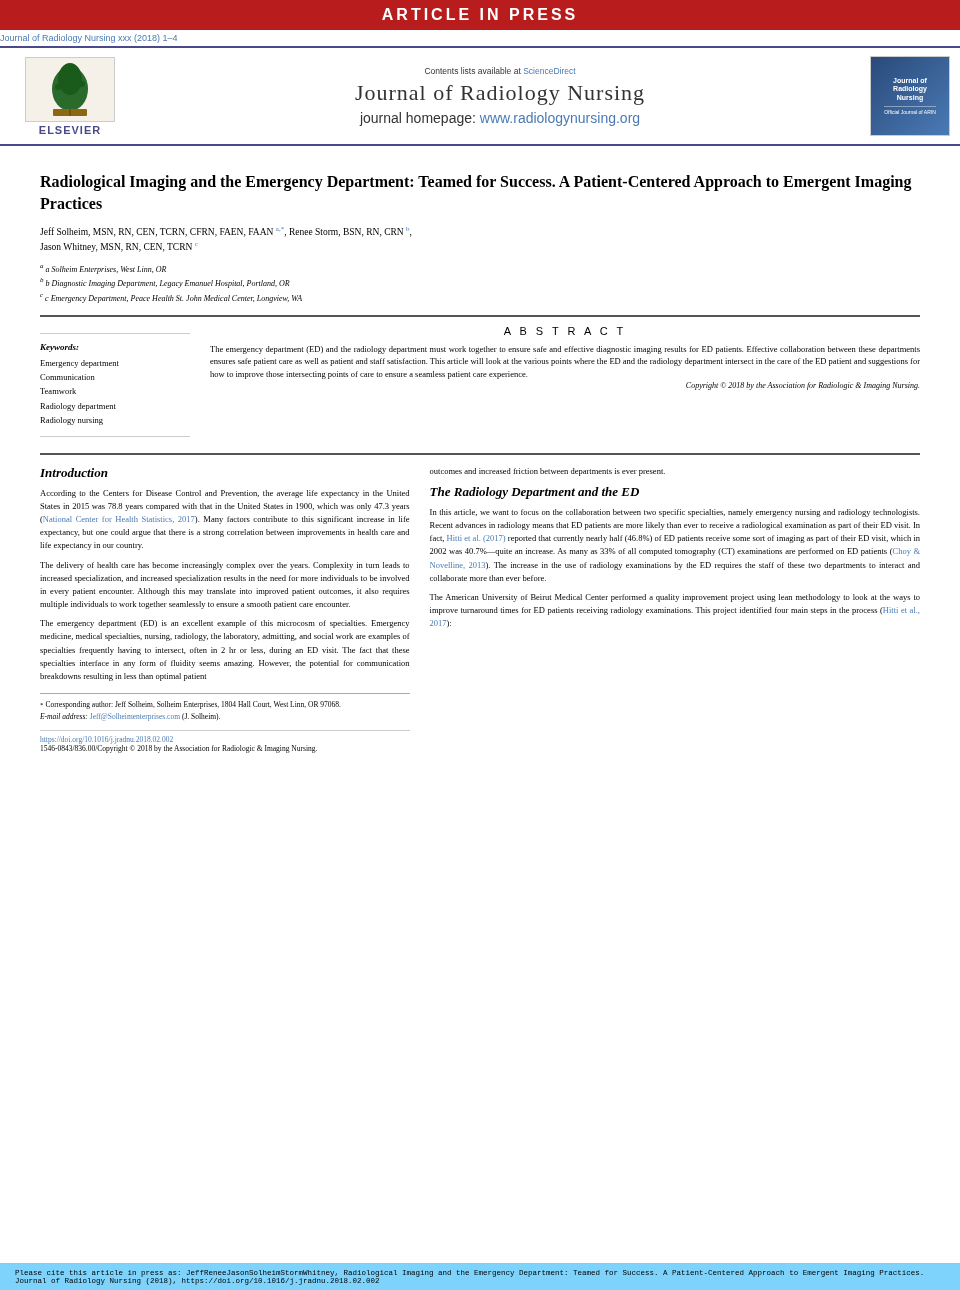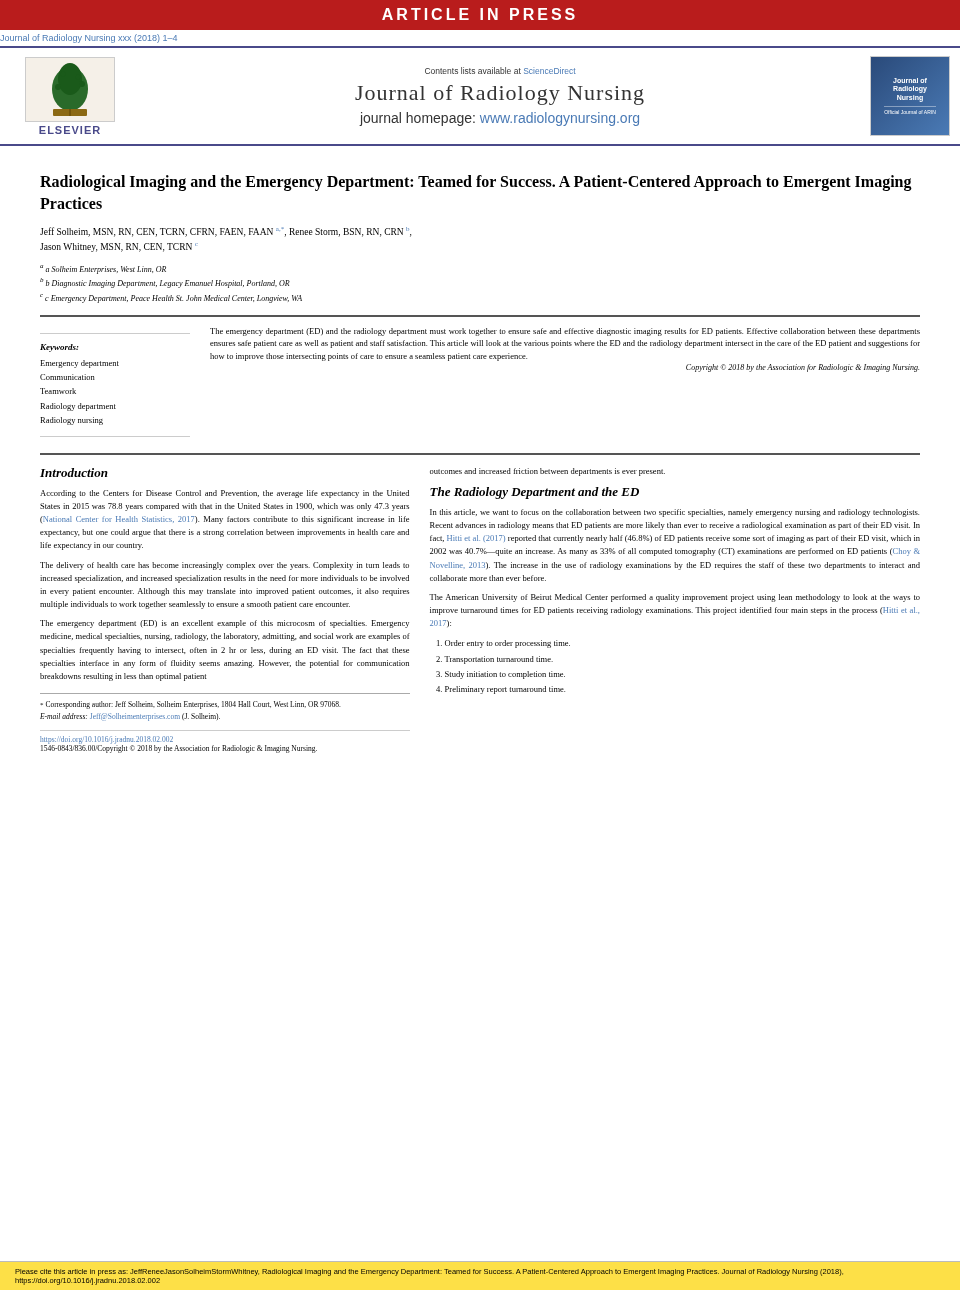--- a/index.html
+++ b/index.html
@@ -294,26 +294,26 @@
       line-height: 1.8;
       color: #000;
     }
 
     
     .citation-bar {
       position: fixed;
       bottom: 0;
       left: 0;
       width: 960px;
-      background: #fde047;
+      background: #7dd3fc;
       border-top: 1px solid #bbb;
       padding: 5px 15px;
       font-size: 7.5px;
       color: #000;
-      font-family: Liberation Sans, sans-serif;
+      font-family: Liberation Mono, monospace;
     }
   </style>
 </head>
 <body>
 
 <div class="article-in-press-banner">
   <span>ARTICLE IN PRESS</span>
 </div>
 
 <div class="journal-line">
@@ -387,20 +387,21 @@
         <div>Emergency department</div>
         <div>Communication</div>
         <div>Teamwork</div>
         <div>Radiology department</div>
         <div>Radiology nursing</div>
       </div>
       <hr class="divider">
     </div>
 
     <div class="abstract-col">
+      <div class="abstract-title">A B S T R A C T</div>
       <div class="abstract-text">The emergency department (ED) and the radiology department must work together to ensure safe and effective diagnostic imaging results for ED patients. Effective collaboration between these departments ensures safe patient care as well as patient and staff satisfaction. This article will look at the various points where the ED and the radiology department intersect in the care of the ED patient and suggestions for how to improve those intersecting points of care to ensure a seamless patient care experience.</div>
       <div class="abstract-copyright">Copyright © 2018 by the Association for Radiologic &amp; Imaging Nursing.</div>
     </div>
   </div>
 
   <hr class="divider-thick">
 
   <div class="body-columns">
 
     <div class="col-left">
@@ -441,26 +442,20 @@
       <div class="section-heading">The Radiology Department and the ED</div>
 
       <div class="body-text">
         In this article, we want to focus on the collaboration between two specific specialties, namely emergency nursing and radiology technologists. Recent advances in radiology means that ED patients are more likely than ever to receive a radiological examination as part of their ED visit. In fact, <span class="ref-link">Hitti et al. (2017)</span> reported that currently nearly half (46.8%) of ED patients receive some sort of imaging as part of their ED visit, which in 2002 was 40.7%—quite an increase. As many as 33% of all computed tomography (CT) examinations are performed on ED patients (<span class="ref-link">Choy &amp; Novelline, 2013</span>). The increase in the use of radiology examinations by the ED requires the staff of these two departments to interact and collaborate more than ever before.
       </div>
 
       <div class="body-text">
         The American University of Beirut Medical Center performed a quality improvement project using lean methodology to look at the ways to improve turnaround times for ED patients receiving radiology examinations. This project identified four main steps in the process (<span class="ref-link">Hitti et al., 2017</span>):
       </div>
 
-      <ol class="numbered-list">
-        <li>Order entry to order processing time.</li>
-        <li>Transportation turnaround time.</li>
-        <li>Study initiation to completion time.</li>
-        <li>Preliminary report turnaround time.</li>
-      </ol>
 
     </div>
   </div>
 </div>
 
 <div class="citation-bar">
   <span>Please cite this article in press as: JeffReneeJasonSolheimStormWhitney, Radiological Imaging and the Emergency Department: Teamed for Success. A Patient-Centered Approach to Emergent Imaging Practices. Journal of Radiology Nursing (2018), https://doi.org/10.1016/j.jradnu.2018.02.002</span>
 </div>
 
 </body></html>

